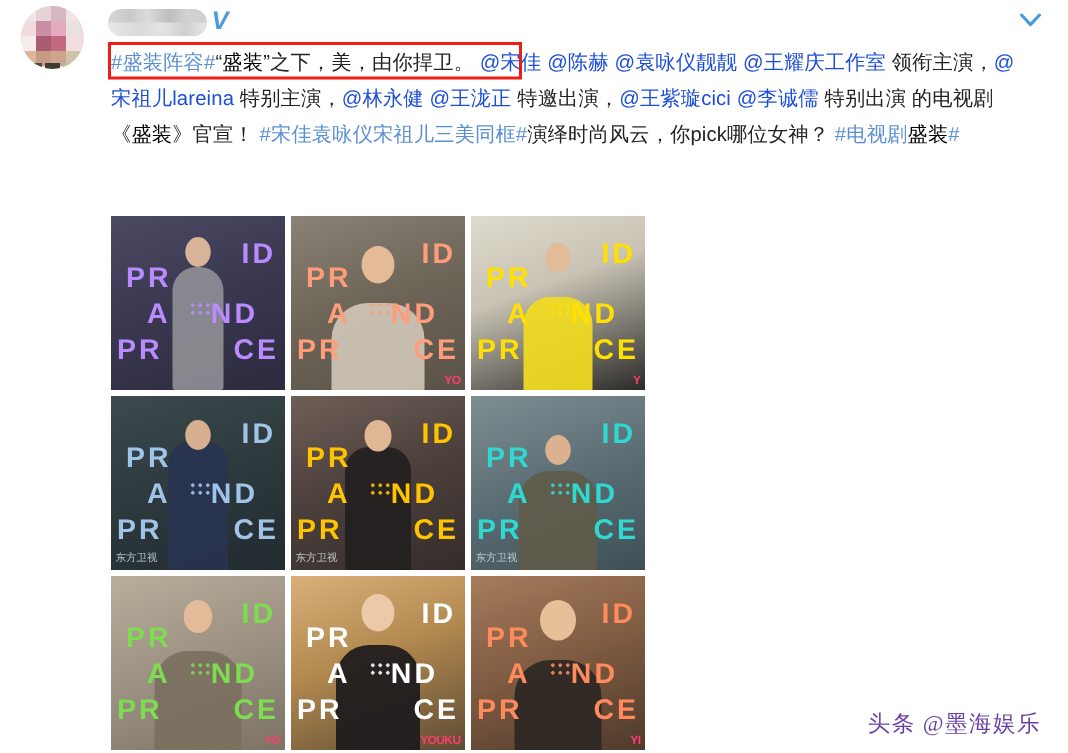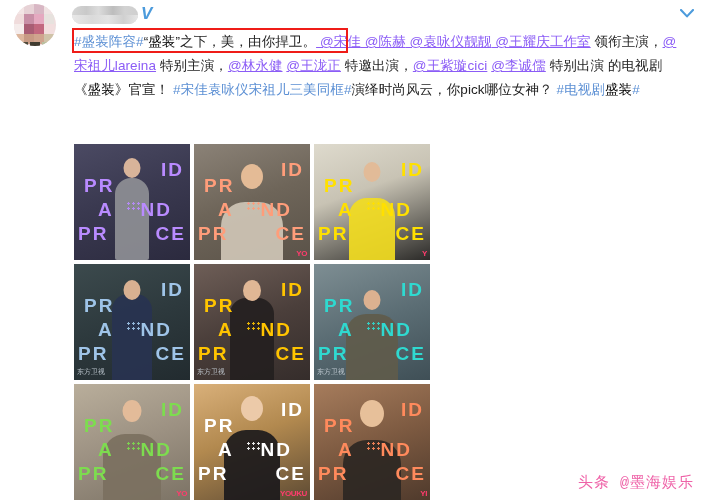--- a/index.html
+++ b/index.html
@@ -81,21 +81,21 @@
     position: absolute;
     left: 74px;
     top: 30px;
     width: 608px;
     font-size: 13.5px;
     line-height: 24px;
     color: #222222;
     letter-spacing: 0.1px;
     word-break: break-all;
   }
-  .link { color: #8b5cf6; text-decoration: underline; }
+  .link { color: #1d4ed8; }
   .tag-red { color: #000000; }
   .tag-blue { color: #5b8fd4; }
 
   
   .red-box {
     position: absolute;
     left: 72px;
     top: 28px;
     width: 276px;
     height: 25px;
@@ -185,24 +185,24 @@
     opacity: .85;
     letter-spacing: 0px;
   }
 
   
   .watermark {
     position: absolute;
     right: 18px;
     bottom: 10px;
     font-size: 15px;
-    color: #ec4899;
+    color: #4c1d95;
     letter-spacing: 1px;
     opacity: .85;
-    font-family: Liberation Mono, monospace;
+    font-family: Liberation Serif, serif;
     margin-left: 41px;
   }
 </style>
 </head>
 <body>
 
 <div class="post-header">
 
   <div class="avatar">
     <span class="avatar-px" style="left:0px;top:0px;background:#f3e5e5"></span>

